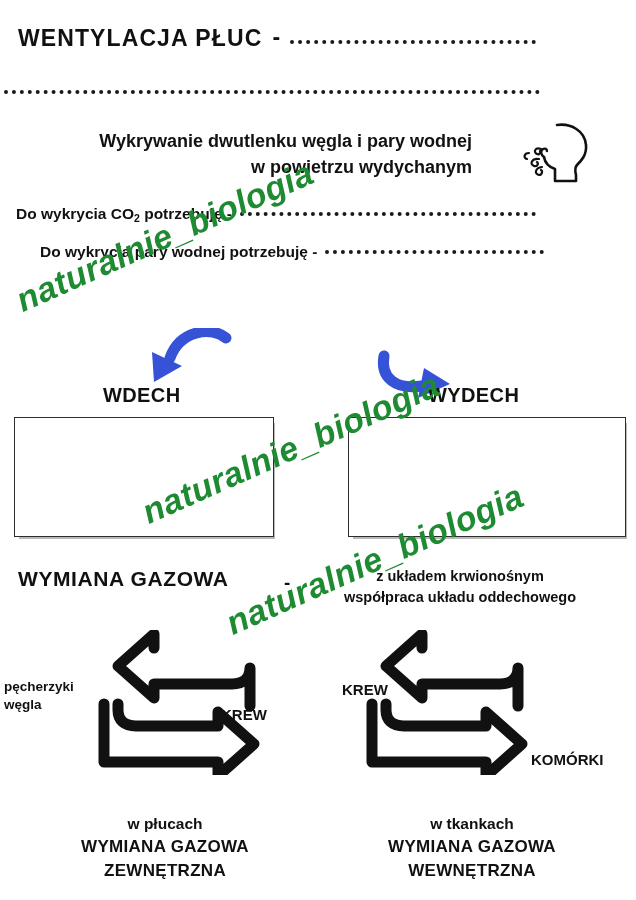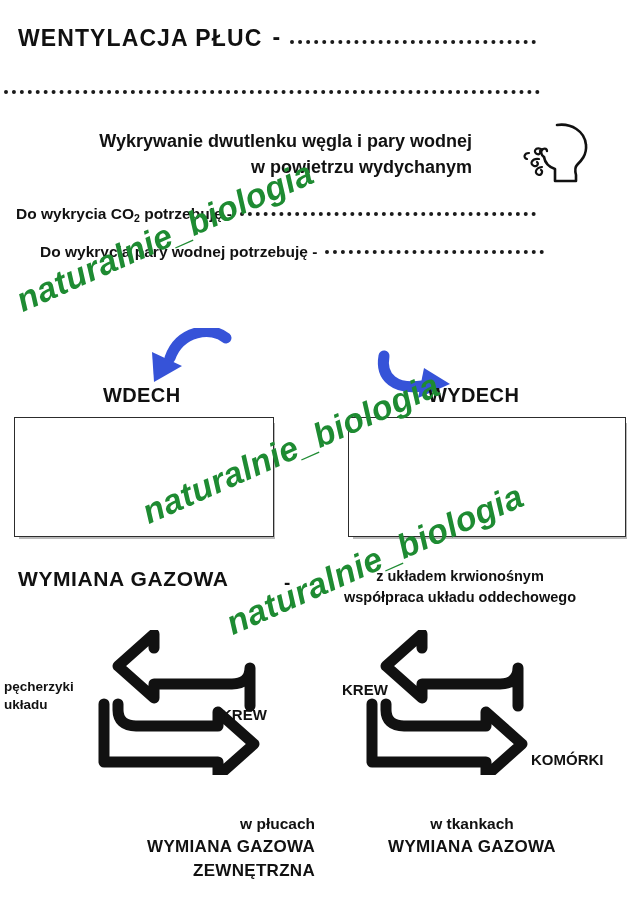--- a/index.html
+++ b/index.html
@@ -192,21 +192,21 @@
   #lbl-komorki { left: 531px; top: 710px; margin-top: 40px; }
 
   
   .caption {
     position: absolute;
     top: 813px;
     width: 300px;
     text-align: center;
     line-height: 1.42;
   }
-  #caption-left { left: 15px; text-align: right; }
+  #caption-left { left: 15px; }
   #caption-right { left: 322px; }
   .caption .c-top { font-size: 15.5px; font-weight: 700; display: block; }
   .caption .c-mid,
   .caption .c-bot { font-size: 17px; font-weight: 800; display: block; letter-spacing: 0.3px; }
 
   
   .watermark {
     position: absolute;
     color: #1e8b32;
     font-size: 34px;
@@ -292,34 +292,35 @@
 
   <div class="exchange" id="exchange-right">
     <svg viewBox="0 0 300 145">
       <path d="M92 18 L92 4 L56 36 L92 68 L92 54 L170 54 C182 54 188 48 188 38 L188 76" fill="none" stroke="#111" stroke-width="11" stroke-linejoin="round" stroke-linecap="round"></path>
       <path d="M42 74 L42 132 L156 132 L156 146 L192 114 L156 82 L156 96 L74 96 C62 96 56 90 56 80 L56 74" fill="none" stroke="#111" stroke-width="11" stroke-linejoin="round" stroke-linecap="round"></path>
     </svg>
   </div>
 
   <div class="dia-label small" id="lbl-alveoli">
     <span>pęcherzyki</span><br>
-    <span>układu</span>
+    <span>węgla</span>
   </div>
   <div class="dia-label" id="lbl-krew-left">KREW</div>
   <div class="dia-label" id="lbl-krew-right">KREW</div>
   <div class="dia-label" id="lbl-komorki">KOMÓRKI</div>
 
   <div class="caption" id="caption-left">
     <span class="c-top">w płucach</span>
     <span class="c-mid">WYMIANA GAZOWA</span>
     <span class="c-bot">ZEWNĘTRZNA</span>
   </div>
 
   <div class="caption" id="caption-right">
     <span class="c-top">w tkankach</span>
     <span class="c-mid">WYMIANA GAZOWA</span>
+    <span class="c-bot">WEWNĘTRZNA</span>
   </div>
 
   <div class="watermark" id="wm-1">naturalnie_biologia</div>
   <div class="watermark" id="wm-2">naturalnie_biologia</div>
   <div class="watermark" id="wm-3">naturalnie_biologia</div>
 
 </div>
 
 </body></html>

